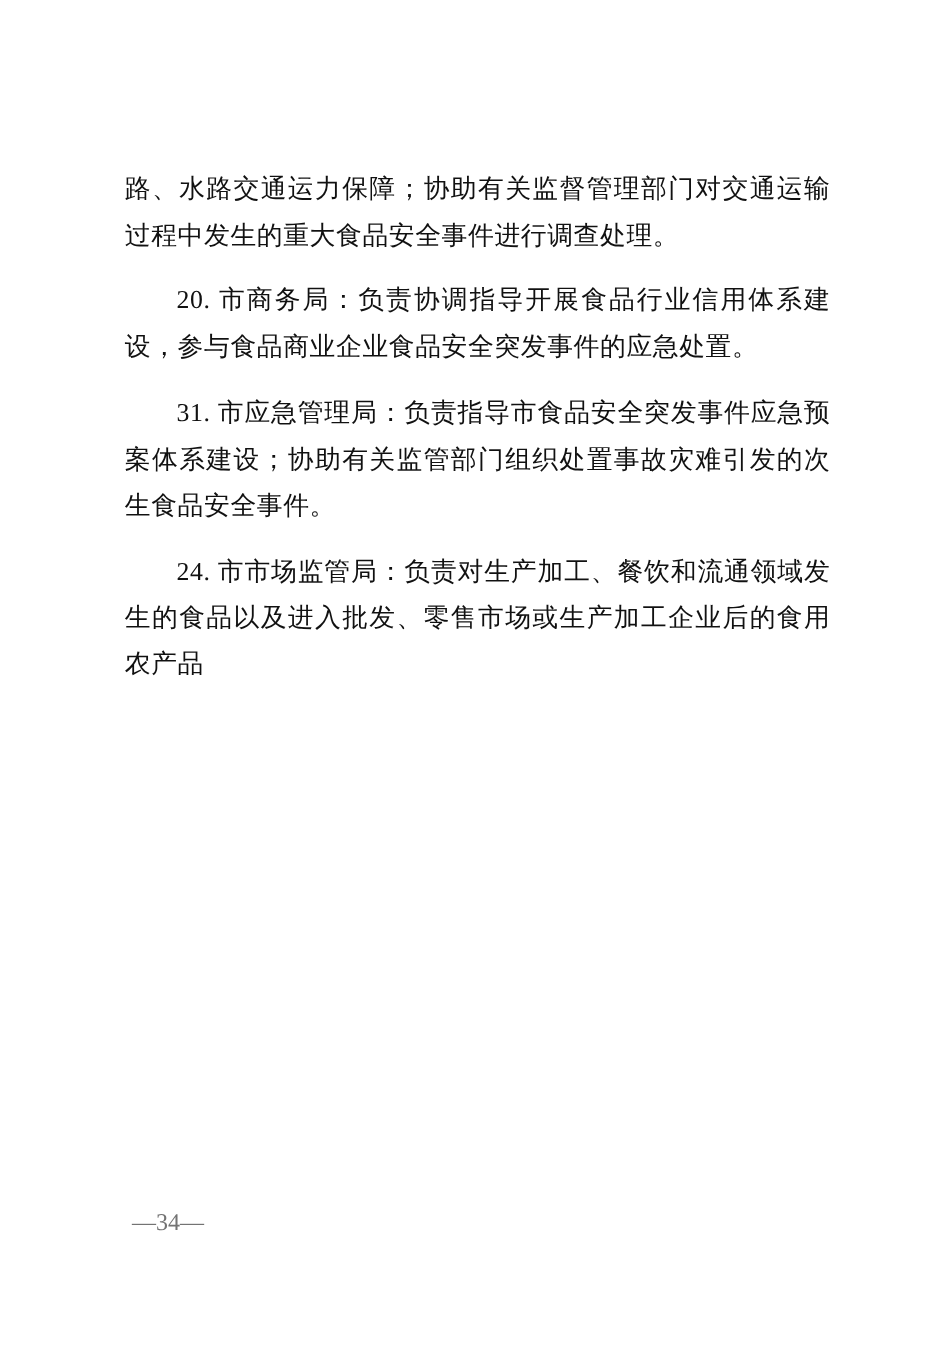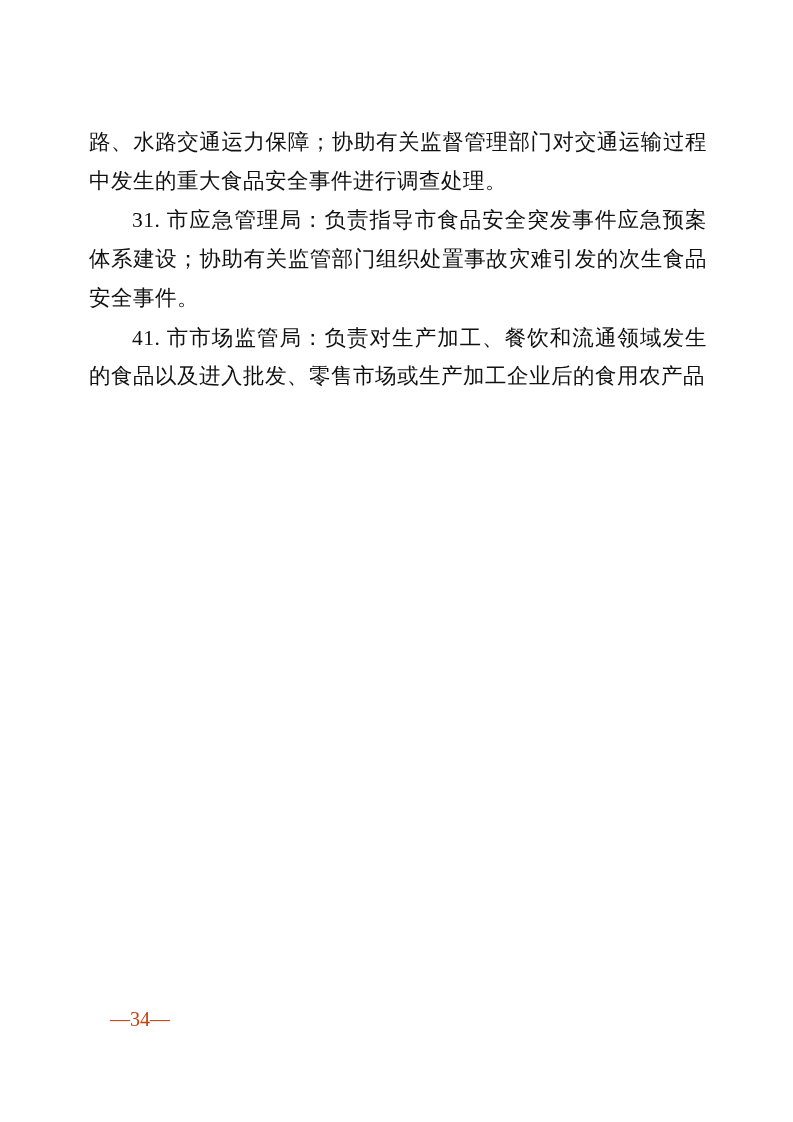--- a/index.html
+++ b/index.html
@@ -25,39 +25,40 @@
     left: 88px;
     top: 122px;
     width: 620px;
     font-size: 21.5px;
     line-height: 38.7px;
     text-align: justify;
     text-justify: inter-character;
     letter-spacing: 0.5px;
   }
   .para {
-    margin: 1px;
+    margin: 16px;
     padding: 0;
     text-indent: 2em;
   }
   .para.no-indent {
     text-indent: 0;
   }
   .page-number {
     position: absolute;
     left: 110px;
     top: 1006px;
     font-size: 20px;
     line-height: 26px;
-    color: #c2410c;
+    color: #737373;
   }
 </style>
 </head>
 <body>
 
 <div class="page">
   <div class="body-text">
     <p class="para no-indent">路、水路交通运力保障；协助有关监督管理部门对交通运输过程中发生的重大食品安全事件进行调查处理。</p>
+    <p class="para">20. 市商务局：负责协调指导开展食品行业信用体系建设，参与食品商业企业食品安全突发事件的应急处置。</p>
     <p class="para">31. 市应急管理局：负责指导市食品安全突发事件应急预案体系建设；协助有关监管部门组织处置事故灾难引发的次生食品安全事件。</p>
-    <p class="para">41. 市市场监管局：负责对生产加工、餐饮和流通领域发生的食品以及进入批发、零售市场或生产加工企业后的食用农产品</p>
+    <p class="para">24. 市市场监管局：负责对生产加工、餐饮和流通领域发生的食品以及进入批发、零售市场或生产加工企业后的食用农产品</p>
   </div>
   <div class="page-number">—34—</div>
 </div>
 
 </body></html>

